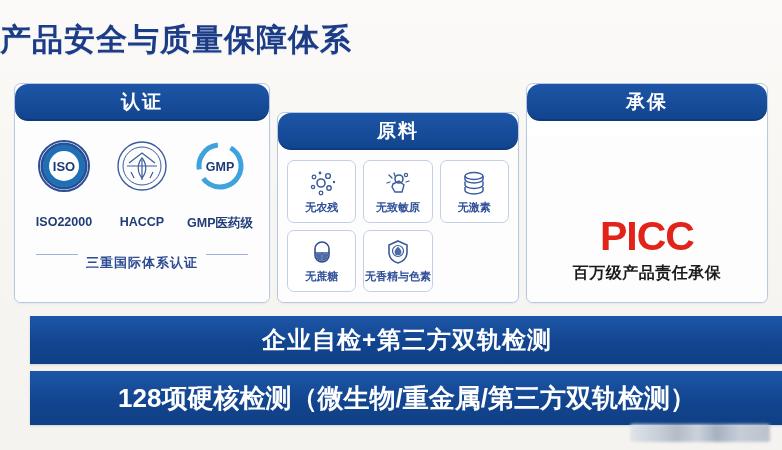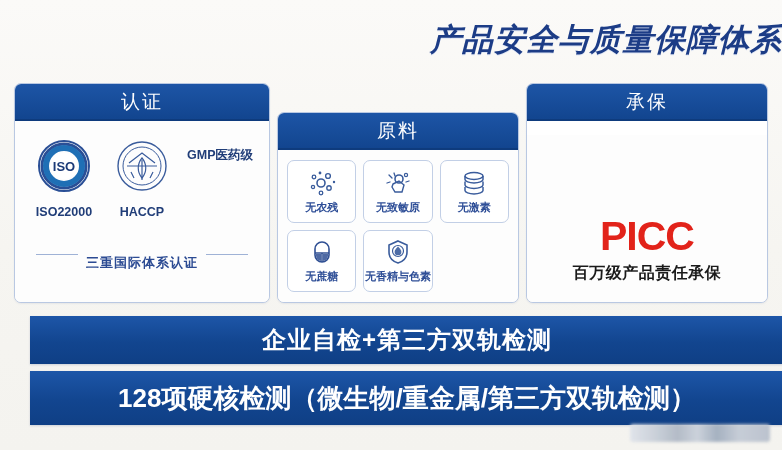--- a/index.html
+++ b/index.html
@@ -11,27 +11,26 @@
     position:relative;
   }
   .page{
     position:relative;width:782px;height:450px;
     background:linear-gradient(180deg,#fbfaf8 0%,#f6f5f1 55%,#f4f3ef 100%);
   }
 
   
   .title{
     position:absolute;left:0;top:20px;width:782px;
-    text-align:right;
+    text-align:left;
     font-size:31px;line-height:40px;
     font-weight:bold;
     color:#1c3c86;
     letter-spacing:1px;
     text-shadow:0 1px 0 #dfe6f4;
-    font-style:italic;
   }
 
   
   .panels{
     position:absolute;left:14px;top:83px;width:754px;height:220px;
     display:flex;justify-content:space-between;
   }
   .panel{
     background:#ffffff;
     border:1px solid #b9c8e2;
@@ -40,36 +39,37 @@
     display:flex;flex-direction:column;
     overflow:hidden;
   }
   .panel.cert{width:254px;}
   .panel.mat{width:240px;margin-top:29px;}
   .panel.ins{width:240px;gap:14px;}
   .panel-head{
     height:35px;flex:0 0 35px;
     background:linear-gradient(180deg,#1d55a6 0%,#12458f 100%);
     color:#fff;
-    font-size:19px;font-weight:normal;
+    font-size:19px;font-weight:bold;
     display:flex;align-items:center;justify-content:center;
     letter-spacing:2px;
     border-bottom:2px solid #0e3b7d;
+    border-radius:13px;
   }
   .panel-body{flex:1;position:relative;background:#fdfdfd;}
 
   
   .badge-row{
     display:flex;justify-content:space-around;align-items:flex-start;
     padding:16px 10px 0 10px;
   }
   .badge{width:72px;text-align:center;}
   .badge-art{height:58px;display:flex;align-items:center;justify-content:center;}
   .badge-label{
-    margin-top:10px;
+    margin-top:20px;
     font-size:12.5px;color:#203d78;font-weight:bold;
     white-space:nowrap;
   }
   .cert-footer{
     position:absolute;left:0;right:0;bottom:30px;
     display:flex;align-items:flex-start;justify-content:center;gap:8px;
   }
   .cert-footer .ln{
     width:42px;height:1px;background:#9fb2d6;display:block;
   }
@@ -176,20 +176,27 @@
                 <path d="M13 28 L43 28" stroke="#3a5c9c" stroke-width="1.2"></path>
                 <path d="M28 20 C23 26 23 34 28 40 C33 34 33 26 28 20 Z" fill="none" stroke="#3a5c9c" stroke-width="1.2"></path>
                 <path d="M28 22 L28 42" stroke="#3a5c9c" stroke-width="1.2"></path>
                 <path d="M17 34 L20 40 M39 34 L36 40" stroke="#3a5c9c" stroke-width="1.2"></path>
               </svg>
             </div>
             <div class="badge-label">HACCP</div>
           </div>
 
           <div class="badge">
+            <div class="badge-art">
+              <svg width="56" height="56" viewBox="0 0 56 56">
+                <circle cx="28" cy="28" r="21" fill="none" stroke="#3ea2dd" stroke-width="5" stroke-dasharray="74 10 34 14" transform="rotate(-60 28 28)"></circle>
+                <circle cx="28" cy="28" r="15" fill="#ffffff"></circle>
+                <text x="28" y="33" text-anchor="middle" font-size="12.5" font-weight="bold" fill="#1b3a77" font-family="Liberation Sans, sans-serif">GMP</text>
+              </svg>
+            </div>
             <div class="badge-label">GMP医药级</div>
           </div>
 
         </div>
 
         <div class="cert-footer">
           <span class="ln"></span>
           <span class="txt">三重国际体系认证</span>
           <span class="ln"></span>
         </div>

